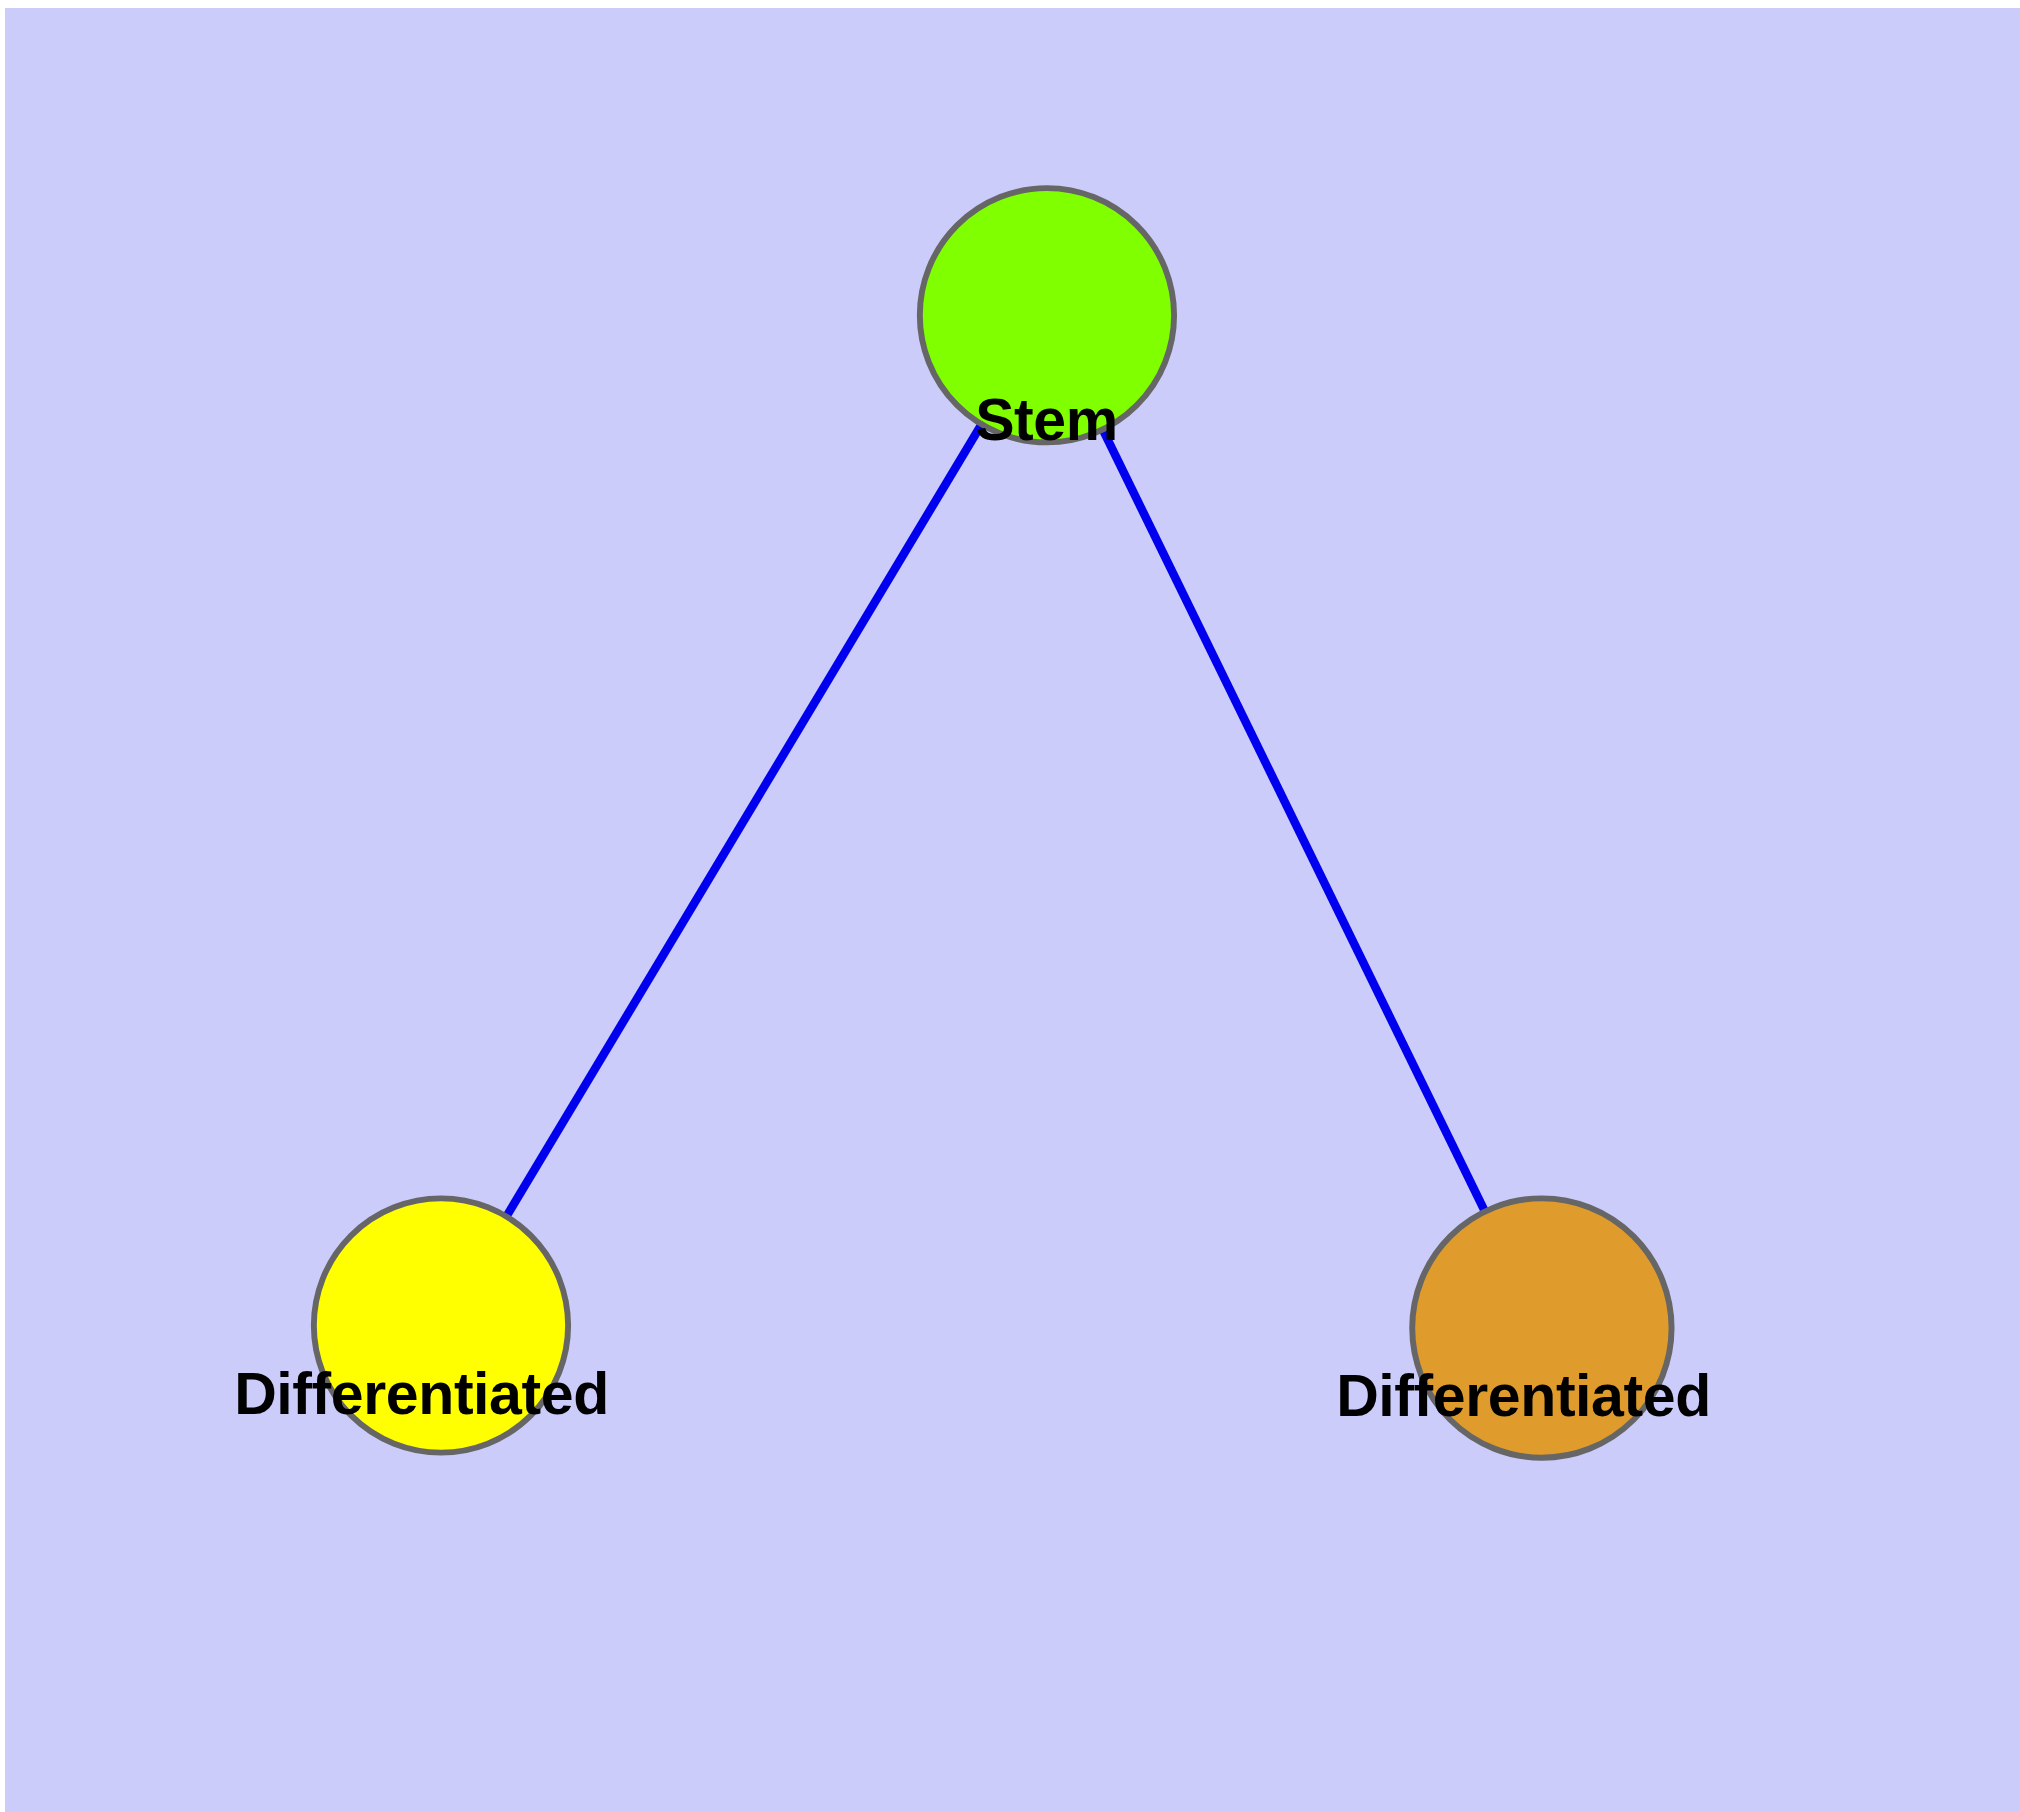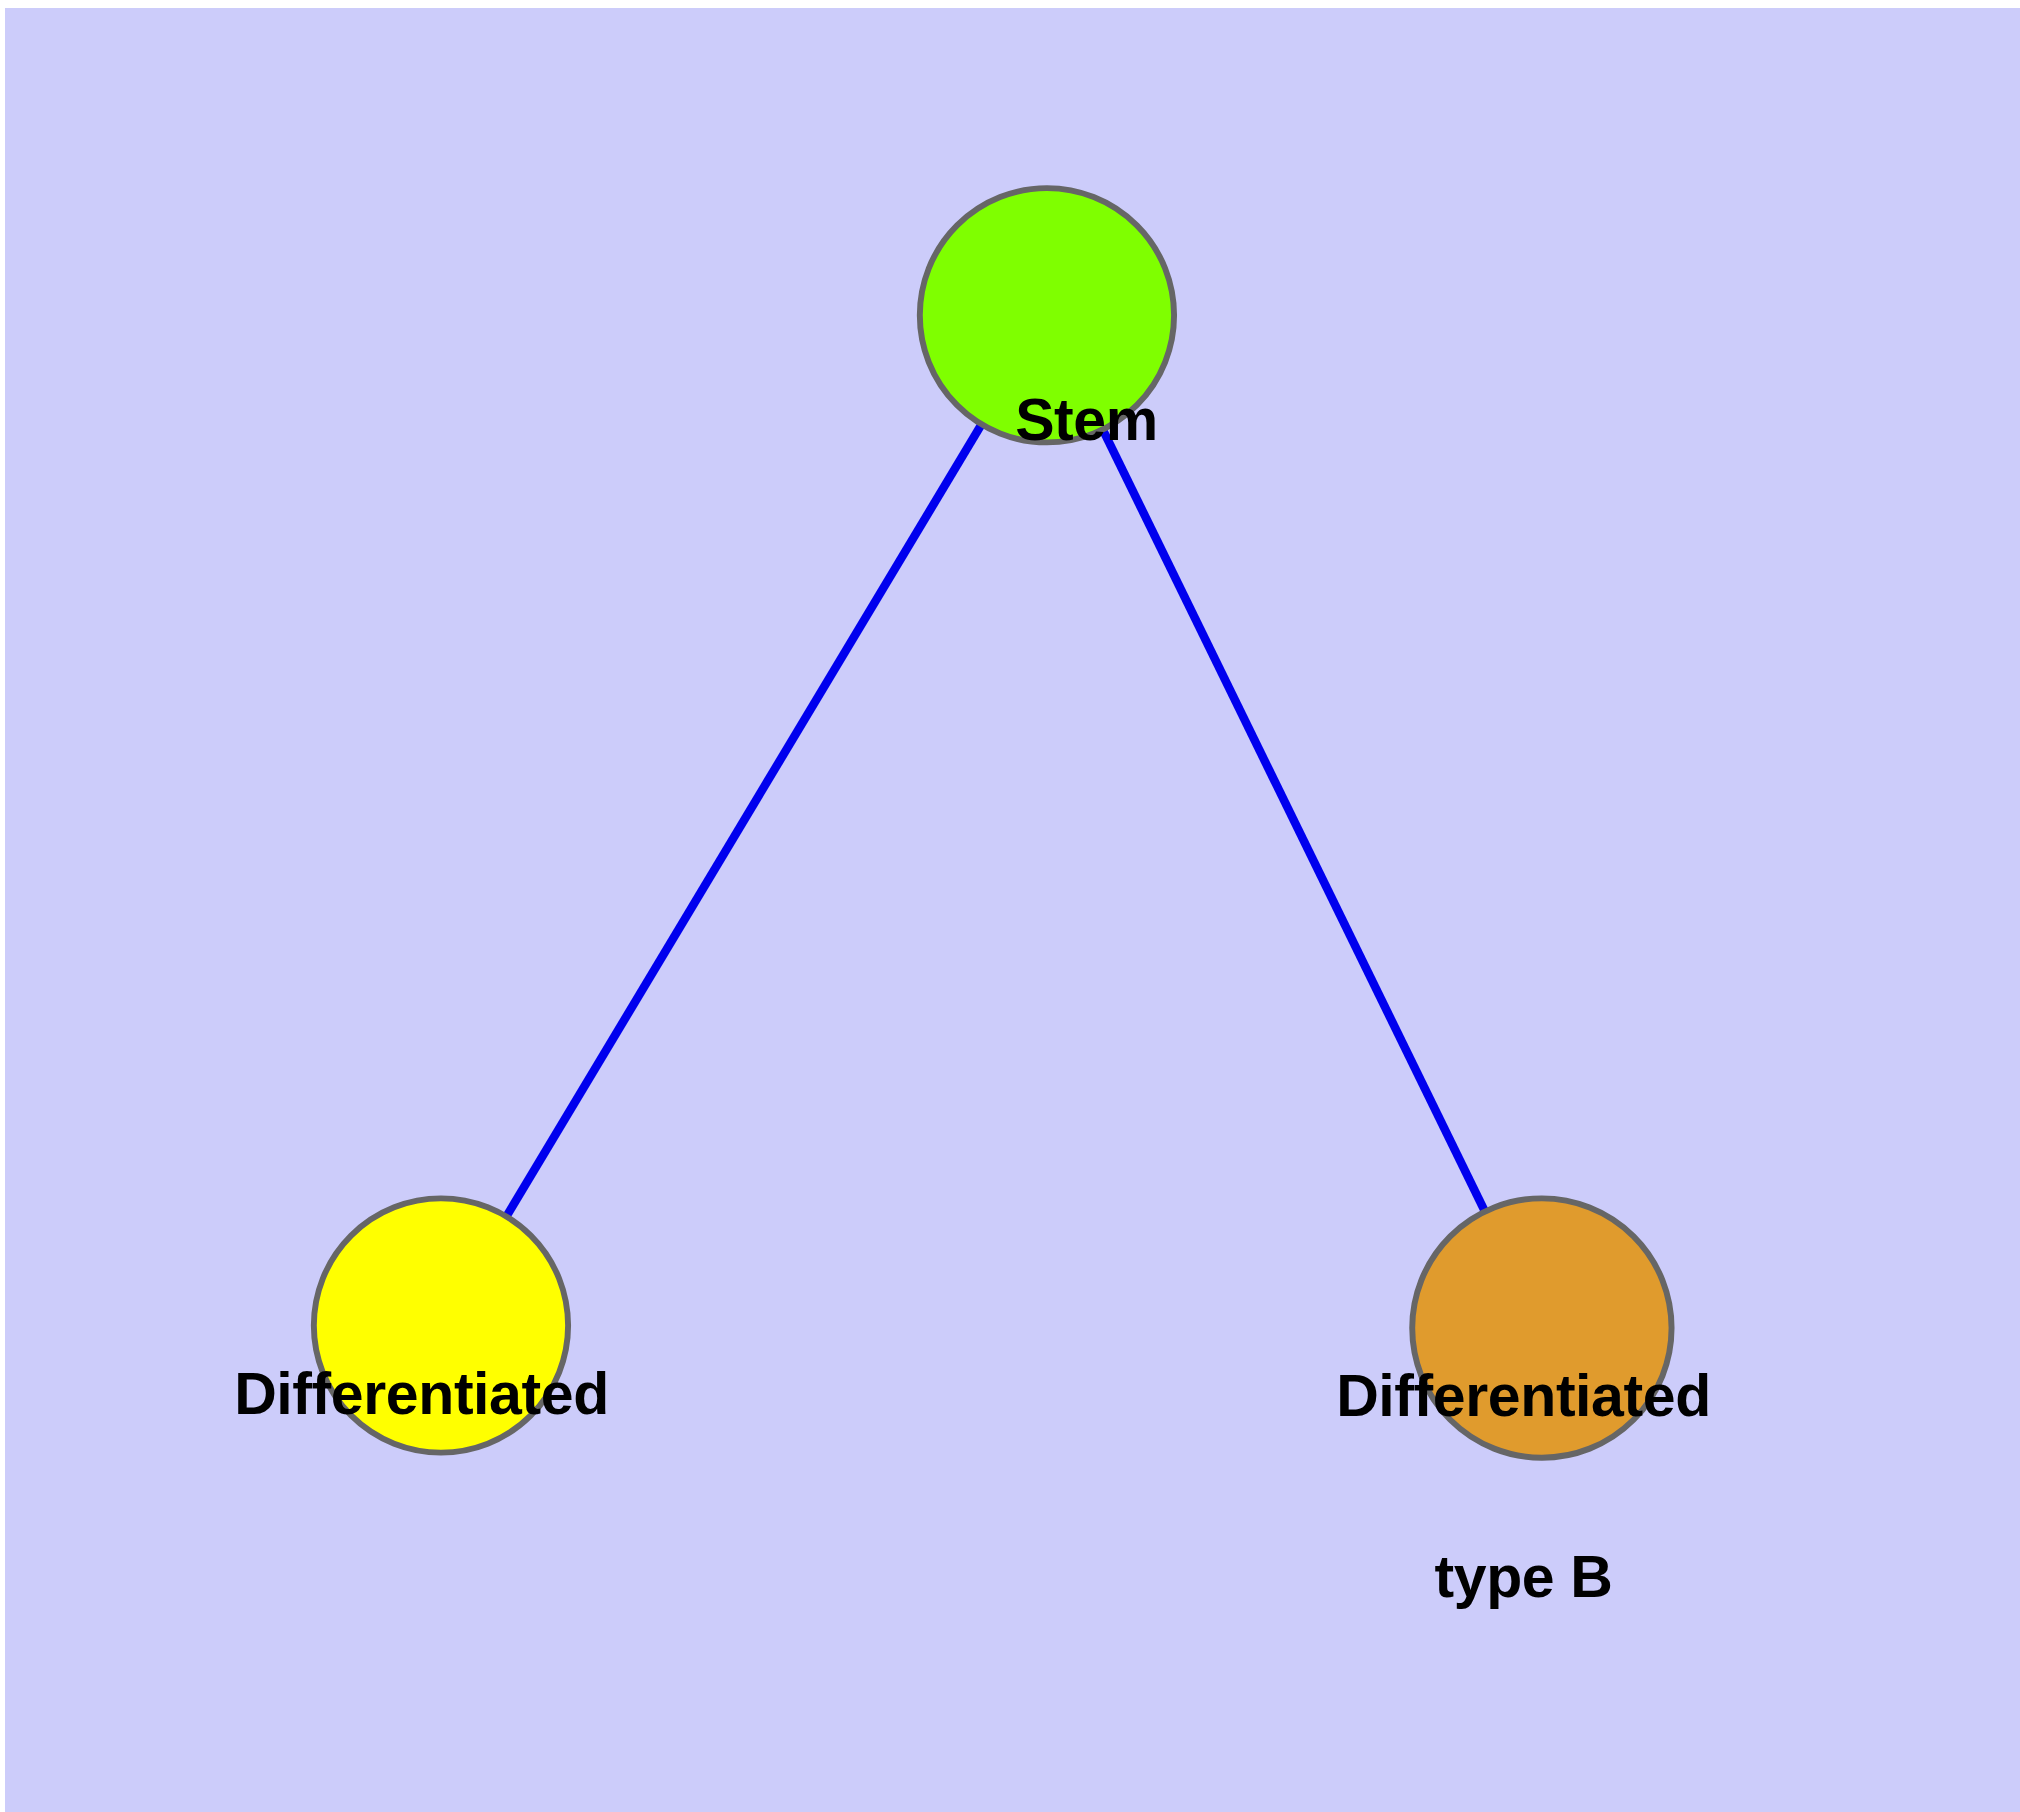--- a/index.html
+++ b/index.html
@@ -36,21 +36,21 @@
     text-align: center;
     color: #000000;
     font-family: "Liberation Sans", sans-serif;
     font-weight: bold;
     line-height: 1.02;
     white-space: pre;
     pointer-events: none;
     letter-spacing: -0.4px;
   }
   #label-stem {
-    left: 832px;
+    left: 792px;
     top: 270px;
     width: 509px;
     font-size: 59px;
   }
   #label-diffA {
     left: 167px;
     top: 1244px;
     width: 509px;
     font-size: 59px;
   }
@@ -83,17 +83,16 @@
   <div id="label-stem" class="node-label">
     <div>Stem</div>
   </div>
 
   <div id="label-diffA" class="node-label">
     <div>Differentiated</div>
   </div>
 
   <div id="label-diffB" class="node-label">
     <div>Differentiated</div>
-    <div>type B</div>
   </div>
 
 </div>
 
 
 </body></html>

